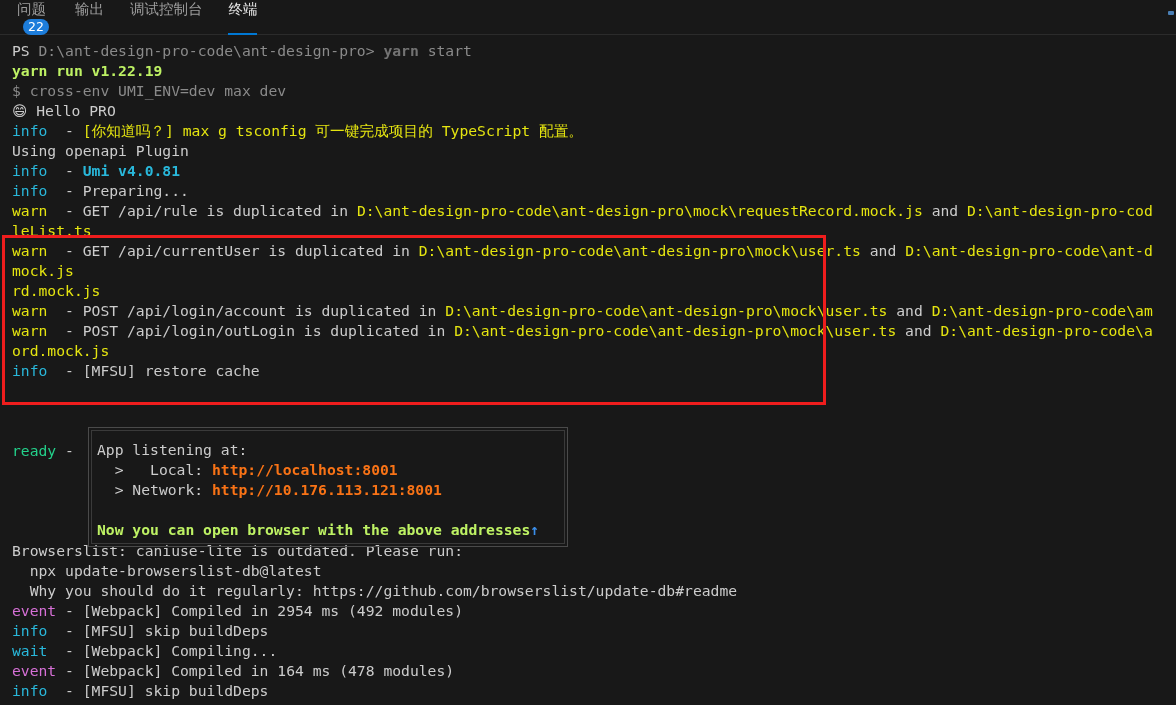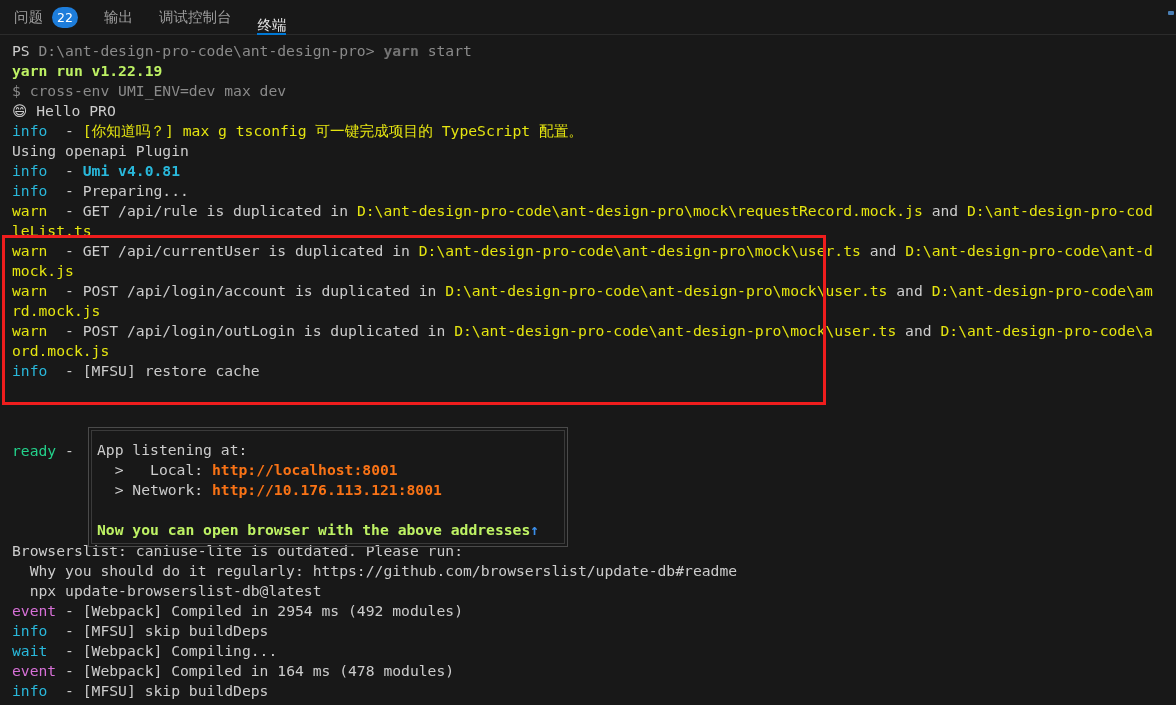--- a/index.html
+++ b/index.html
@@ -29,20 +29,21 @@
     position: relative;
     display: flex;
     align-items: center;
     height: 35px;
     margin-right: 26px;
     font-family: "DejaVu Sans", "Liberation Sans", sans-serif;
     font-size: 14.5px;
     color: #9d9d9d;
     cursor: pointer;
     white-space: nowrap;
+    flex-direction: column;
   }
   .tab.active {
     color: #e7e7e7;
     align-items: flex-end;
   }
   .tab.active .tab-underline {
     position: absolute;
     left: 0;
     right: 0;
     bottom: 0;
@@ -187,36 +188,36 @@
       <div class="tline"><span class="seg c-dim">$ cross-env UMI_ENV=dev max dev</span></div>
       <div class="tline"><span class="seg " style="font-family: &quot;DejaVu Sans&quot;, sans-serif;">😄</span><span class="seg c-default"> Hello PRO</span></div>
       <div class="tline"><span class="seg c-cyan">info</span><span class="seg c-default">  - </span><span class="seg c-yellow">[你知道吗？] max g tsconfig 可一键完成项目的 TypeScript 配置。</span></div>
       <div class="tline"><span class="seg c-default">Using openapi Plugin</span></div>
       <div class="tline"><span class="seg c-cyan">info</span><span class="seg c-default">  - </span><span class="seg c-cyan b">Umi v4.0.81</span></div>
       <div class="tline"><span class="seg c-cyan">info</span><span class="seg c-default">  - Preparing...</span></div>
       <div class="tline"><span class="seg c-yellow">warn</span><span class="seg c-default">  - GET /api/rule is duplicated in </span><span class="seg c-yellow">D:\ant-design-pro-code\ant-design-pro\mock\requestRecord.mock.js</span><span class="seg c-default"> and </span><span class="seg c-yellow">D:\ant-design-pro-cod</span></div>
       <div class="tline"><span class="seg c-yellow">leList.ts</span></div>
       <div class="tline"><span class="seg c-yellow">warn</span><span class="seg c-default">  - GET /api/currentUser is duplicated in </span><span class="seg c-yellow">D:\ant-design-pro-code\ant-design-pro\mock\user.ts</span><span class="seg c-default"> and </span><span class="seg c-yellow">D:\ant-design-pro-code\ant-d</span></div>
       <div class="tline"><span class="seg c-yellow">mock.js</span></div>
+      <div class="tline"><span class="seg c-yellow">rd.mock.js</span></div>
       <div class="tline"><span class="seg c-yellow">warn</span><span class="seg c-default">  - POST /api/login/account is duplicated in </span><span class="seg c-yellow">D:\ant-design-pro-code\ant-design-pro\mock\user.ts</span><span class="seg c-default"> and </span><span class="seg c-yellow">D:\ant-design-pro-code\am</span></div>
-      <div class="tline"><span class="seg c-yellow">rd.mock.js</span></div>
       <div class="tline"><span class="seg c-yellow">warn</span><span class="seg c-default">  - POST /api/login/outLogin is duplicated in </span><span class="seg c-yellow">D:\ant-design-pro-code\ant-design-pro\mock\user.ts</span><span class="seg c-default"> and </span><span class="seg c-yellow">D:\ant-design-pro-code\a</span></div>
       <div class="tline"><span class="seg c-yellow">ord.mock.js</span></div>
       <div class="tline"><span class="seg c-cyan">info</span><span class="seg c-default">  - [MFSU] restore cache</span></div>
       <div class="tline"><span class="seg c-default"></span></div>
       <div class="tline"><span class="seg c-default"></span></div>
       <div class="tline"><span class="seg c-default"></span></div>
       <div class="tline"><span class="seg c-green">ready</span><span class="seg c-default"> -</span></div>
       <div class="tline"><span class="seg c-default"></span></div>
       <div class="tline"><span class="seg c-default"></span></div>
       <div class="tline"><span class="seg c-default"></span></div>
       <div class="tline"><span class="seg c-default"></span></div>
       <div class="tline"><span class="seg c-default">Browserslist: caniuse-lite is outdated. Please run:</span></div>
+      <div class="tline"><span class="seg c-default">  npx update-browserslist-db@latest</span></div>
       <div class="tline"><span class="seg c-default">  Why you should do it regularly: https://github.com/browserslist/update-db#readme</span></div>
-      <div class="tline"><span class="seg c-default">  npx update-browserslist-db@latest</span></div>
       <div class="tline"><span class="seg c-magenta">event</span><span class="seg c-default"> - [Webpack] Compiled in 2954 ms (492 modules)</span></div>
       <div class="tline"><span class="seg c-cyan">info</span><span class="seg c-default">  - [MFSU] skip buildDeps</span></div>
       <div class="tline"><span class="seg c-cyan">wait</span><span class="seg c-default">  - [Webpack] Compiling...</span></div>
       <div class="tline"><span class="seg c-magenta">event</span><span class="seg c-default"> - [Webpack] Compiled in 164 ms (478 modules)</span></div>
       <div class="tline"><span class="seg c-cyan">info</span><span class="seg c-default">  - [MFSU] skip buildDeps</span></div>
       <div class="tline"><span class="seg c-cyan">wait</span><span class="seg c-default">  - [Webpack] Compiling...</span></div>
     </div>
 
   <div id="ready-box">
     <div id="ready-box-inner"></div>

